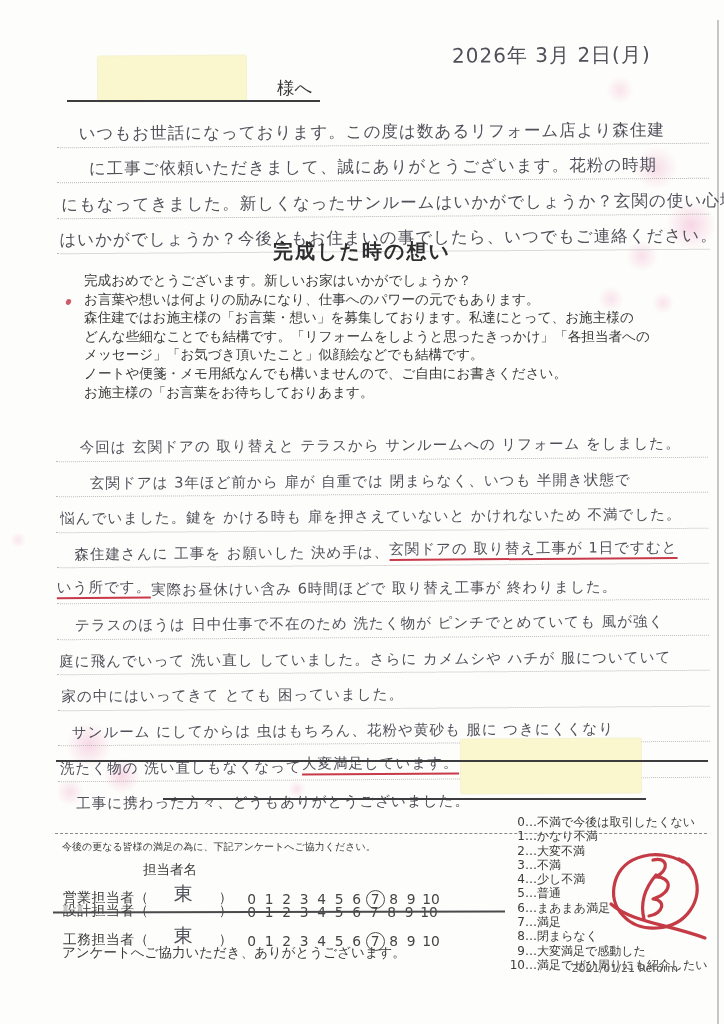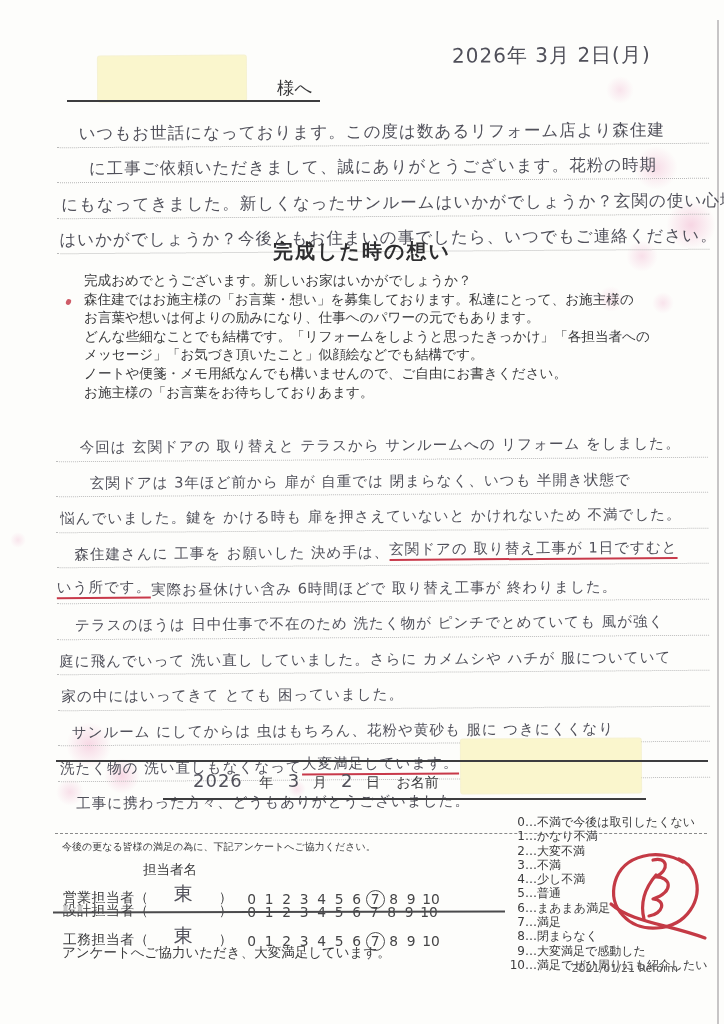--- a/index.html
+++ b/index.html
@@ -79,22 +79,22 @@
     <div class="g-line" style="padding-left:4px;">にもなってきました。新しくなったサンルームはいかがでしょうか？玄関の使い心地</div>
     <div class="g-line" style="padding-left:2px;">はいかがでしょうか？今後ともお住まいの事でしたら、いつでもご連絡ください。</div>
   </div>
 
   <div class="abs title" style="left:0;top:238px;width:724px;text-align:center;">完成した時の想い</div>
 
   <div class="abs red-dot" style="left:66px;top:299px;"></div>
 
   <div class="abs print" style="left:84px;top:271px;">
     <div class="intro-line">完成おめでとうございます。新しいお家はいかがでしょうか？</div>
+    <div class="intro-line">お言葉や想いは何よりの励みになり、仕事へのパワーの元でもあります。</div>
     <div class="intro-line">森住建ではお施主様の「お言葉・想い」を募集しております。私達にとって、お施主様の</div>
-    <div class="intro-line">お言葉や想いは何よりの励みになり、仕事へのパワーの元でもあります。</div>
     <div class="intro-line">どんな些細なことでも結構です。「リフォームをしようと思ったきっかけ」「各担当者への</div>
     <div class="intro-line">メッセージ」「お気づき頂いたこと」似顔絵などでも結構です。</div>
     <div class="intro-line">ノートや便箋・メモ用紙なんでも構いませんので、ご自由にお書きください。</div>
     <div class="intro-line">お施主様の「お言葉をお待ちしておりあます。</div>
   </div>
 
   <div class="abs hw hw-tilt" style="left:57px;top:424px;width:652px;">
     <div class="ans" style="padding-left:24px;">
       <span>今回は 玄関ドアの 取り替えと テラスから サンルームへの リフォーム をしました。</span>
         <span class="red-ul"></span>
@@ -148,29 +148,20 @@
     <div class="ans last" style="padding-left:18px;">
       <span>工事に携わった方々、どうもありがとうございました。</span>
         <span class="red-ul"></span>
         <span></span>
     </div>
   </div>
 
   <div class="abs redact" style="left:461px;top:739px;width:180px;height:54px;"></div>
   <div class="abs u-line" style="left:56px;top:760px;width:652px;"></div>
 
-  <div class="abs" style="left:193px;top:770px;font-size:14px;white-space:nowrap;">
-    <span class="hw" style="font-size:18px;">2026</span>
-    <span class="print" style="margin-left:12px;">年</span>
-    <span class="hw" style="font-size:18px;margin-left:10px;">3</span>
-    <span class="print" style="margin-left:8px;">月</span>
-    <span class="hw" style="font-size:18px;margin-left:10px;">2</span>
-    <span class="print" style="margin-left:8px;">日</span>
-    <span class="print" style="margin-left:12px;">お名前</span>
-  </div>
   <div class="abs u-line" style="left:163px;top:798px;width:483px;"></div>
 
 
   <div class="abs dashed" style="left:55px;top:833px;width:652px;height:0;"></div>
 
   <div class="abs s-intro print" style="left:62px;top:840px;">今後の更なる皆様の満足の為に、下記アンケートへご協力ください。</div>
 
   <div class="abs s-head print" style="left:143px;top:861px;">担当者名</div>
 
   <div class="abs s-row" style="left:63px;top:881px;">
@@ -224,21 +215,21 @@
       <span class="num">4</span>
       <span class="num">5</span>
       <span class="num">6</span>
       <span class="num circled">7</span>
       <span class="num">8</span>
       <span class="num">9</span>
       <span class="num wide">10</span>
     </span>
   </div>
 
-  <div class="abs print" style="left:62px;top:944px;font-size:13.5px;">アンケートへご協力いただき、大変満足しています。</div>
+  <div class="abs print" style="left:62px;top:944px;font-size:13.5px;">アンケートへご協力いただき、ありがとうございます。</div>
 
   <div class="abs" style="left:503px;top:815px;">
     <div class="legend-item">
         <span class="ln-n">0</span>
         <span>…不満で今後は取引したくない</span>
       </div>
     <div class="legend-item">
         <span class="ln-n">1</span>
         <span>…かなり不満</span>
       </div>

